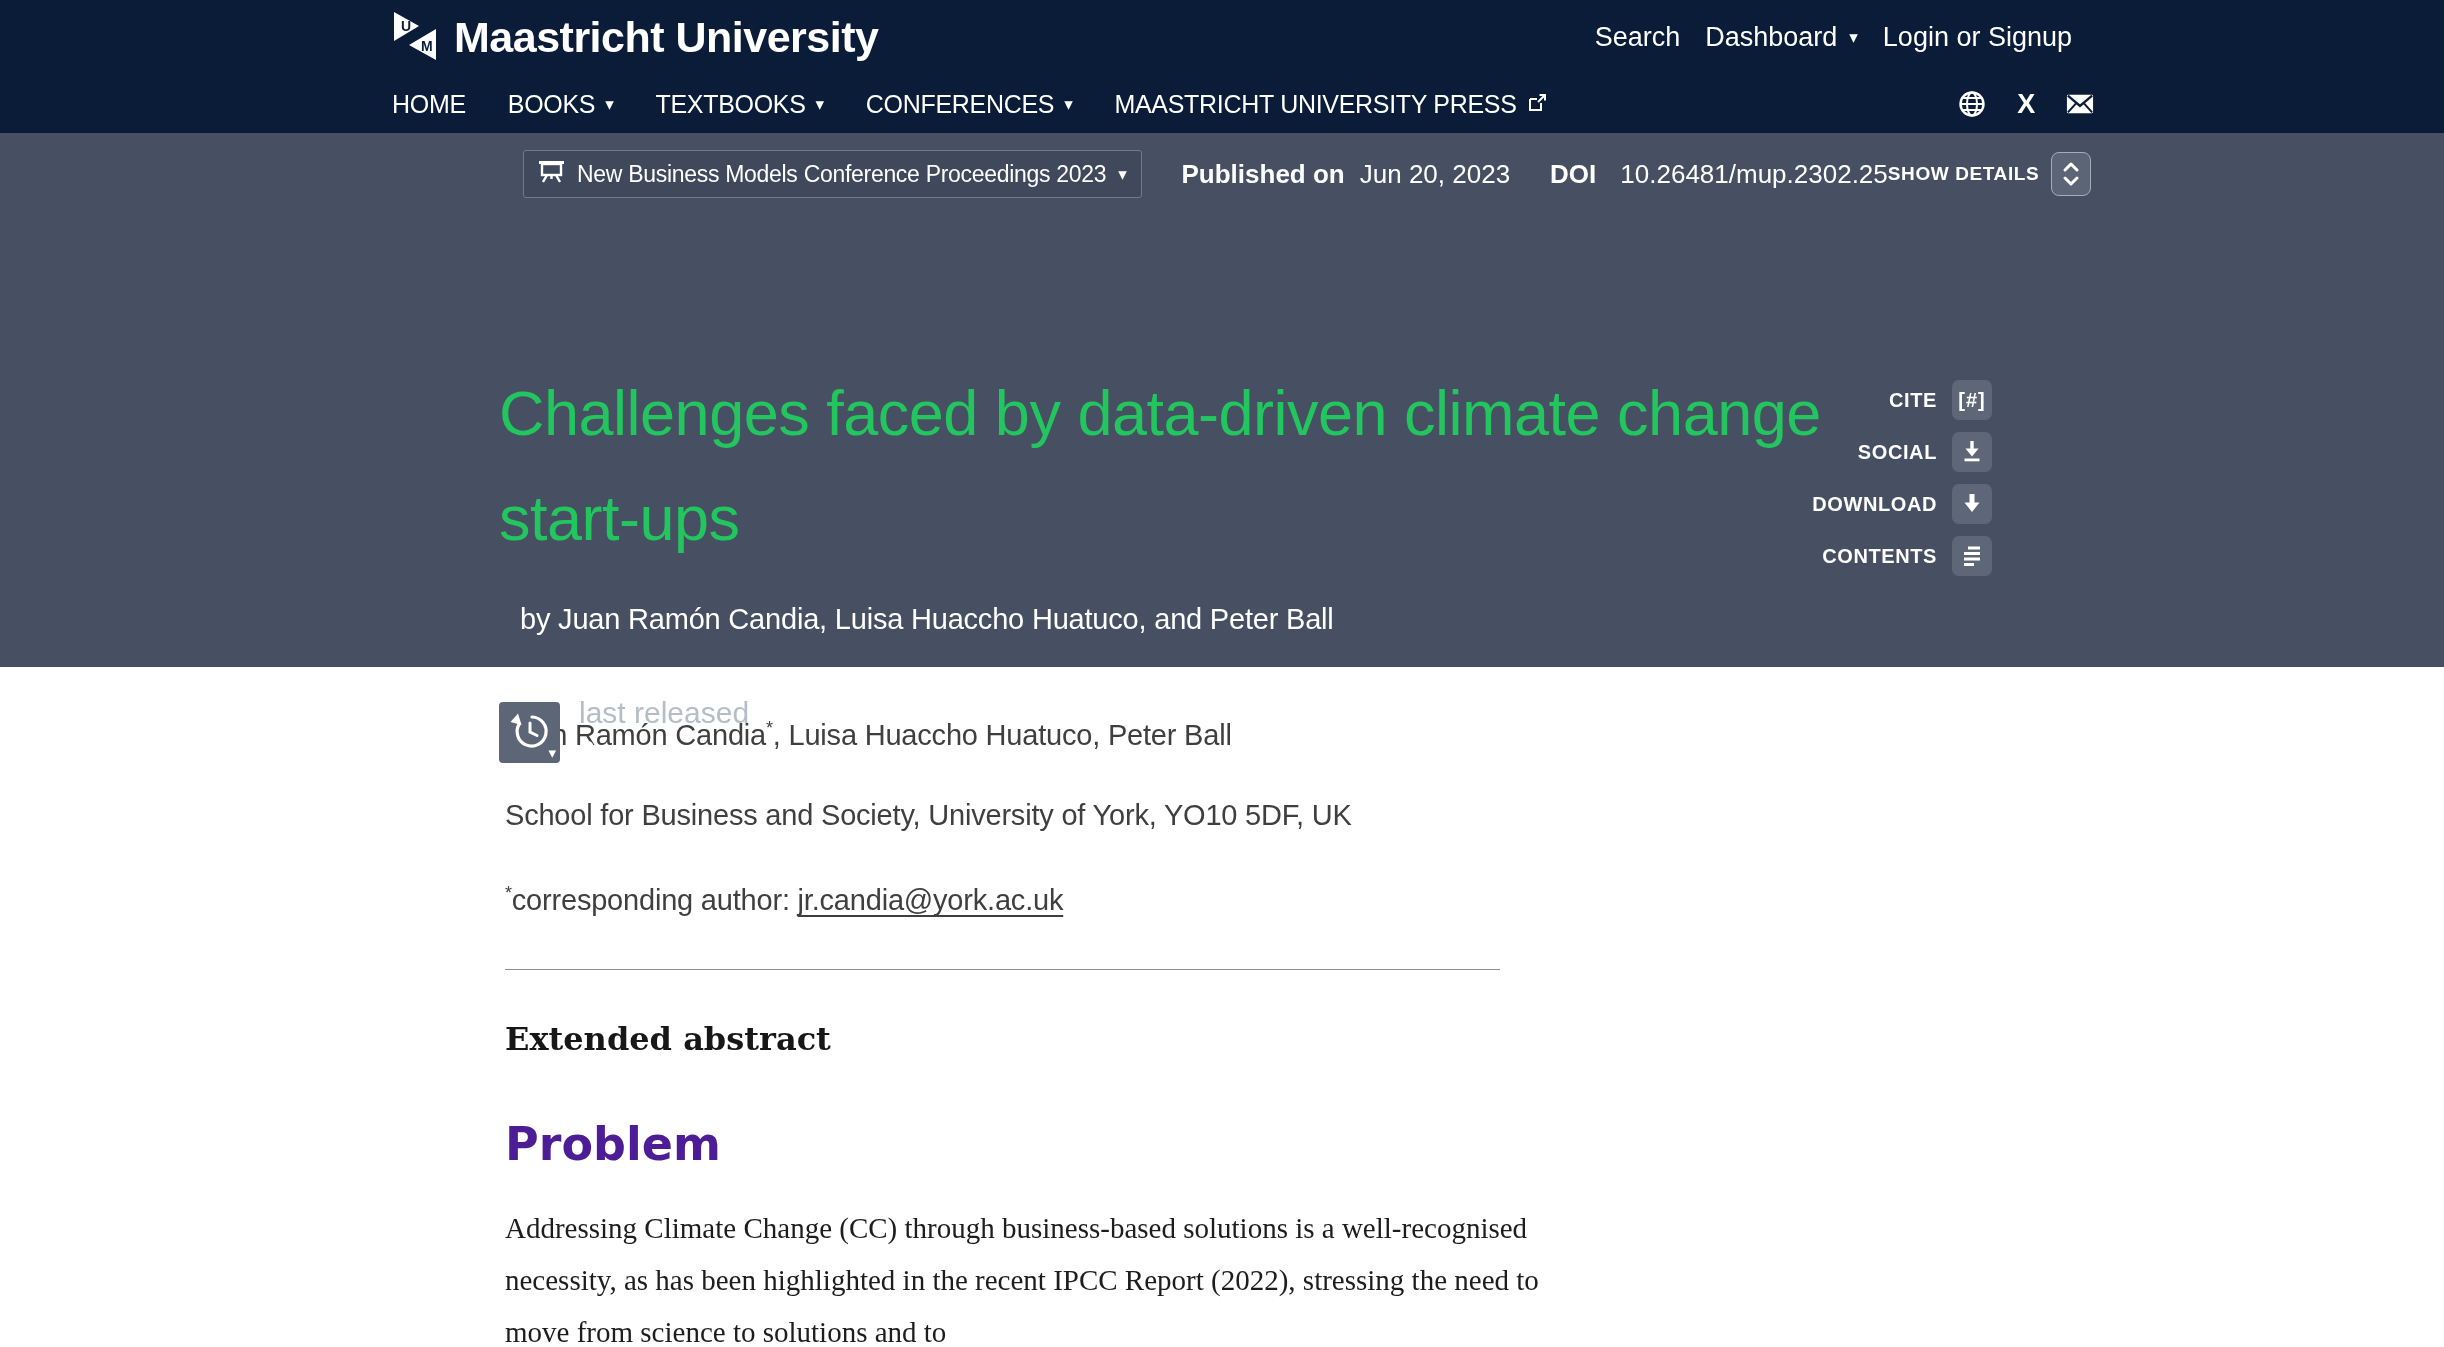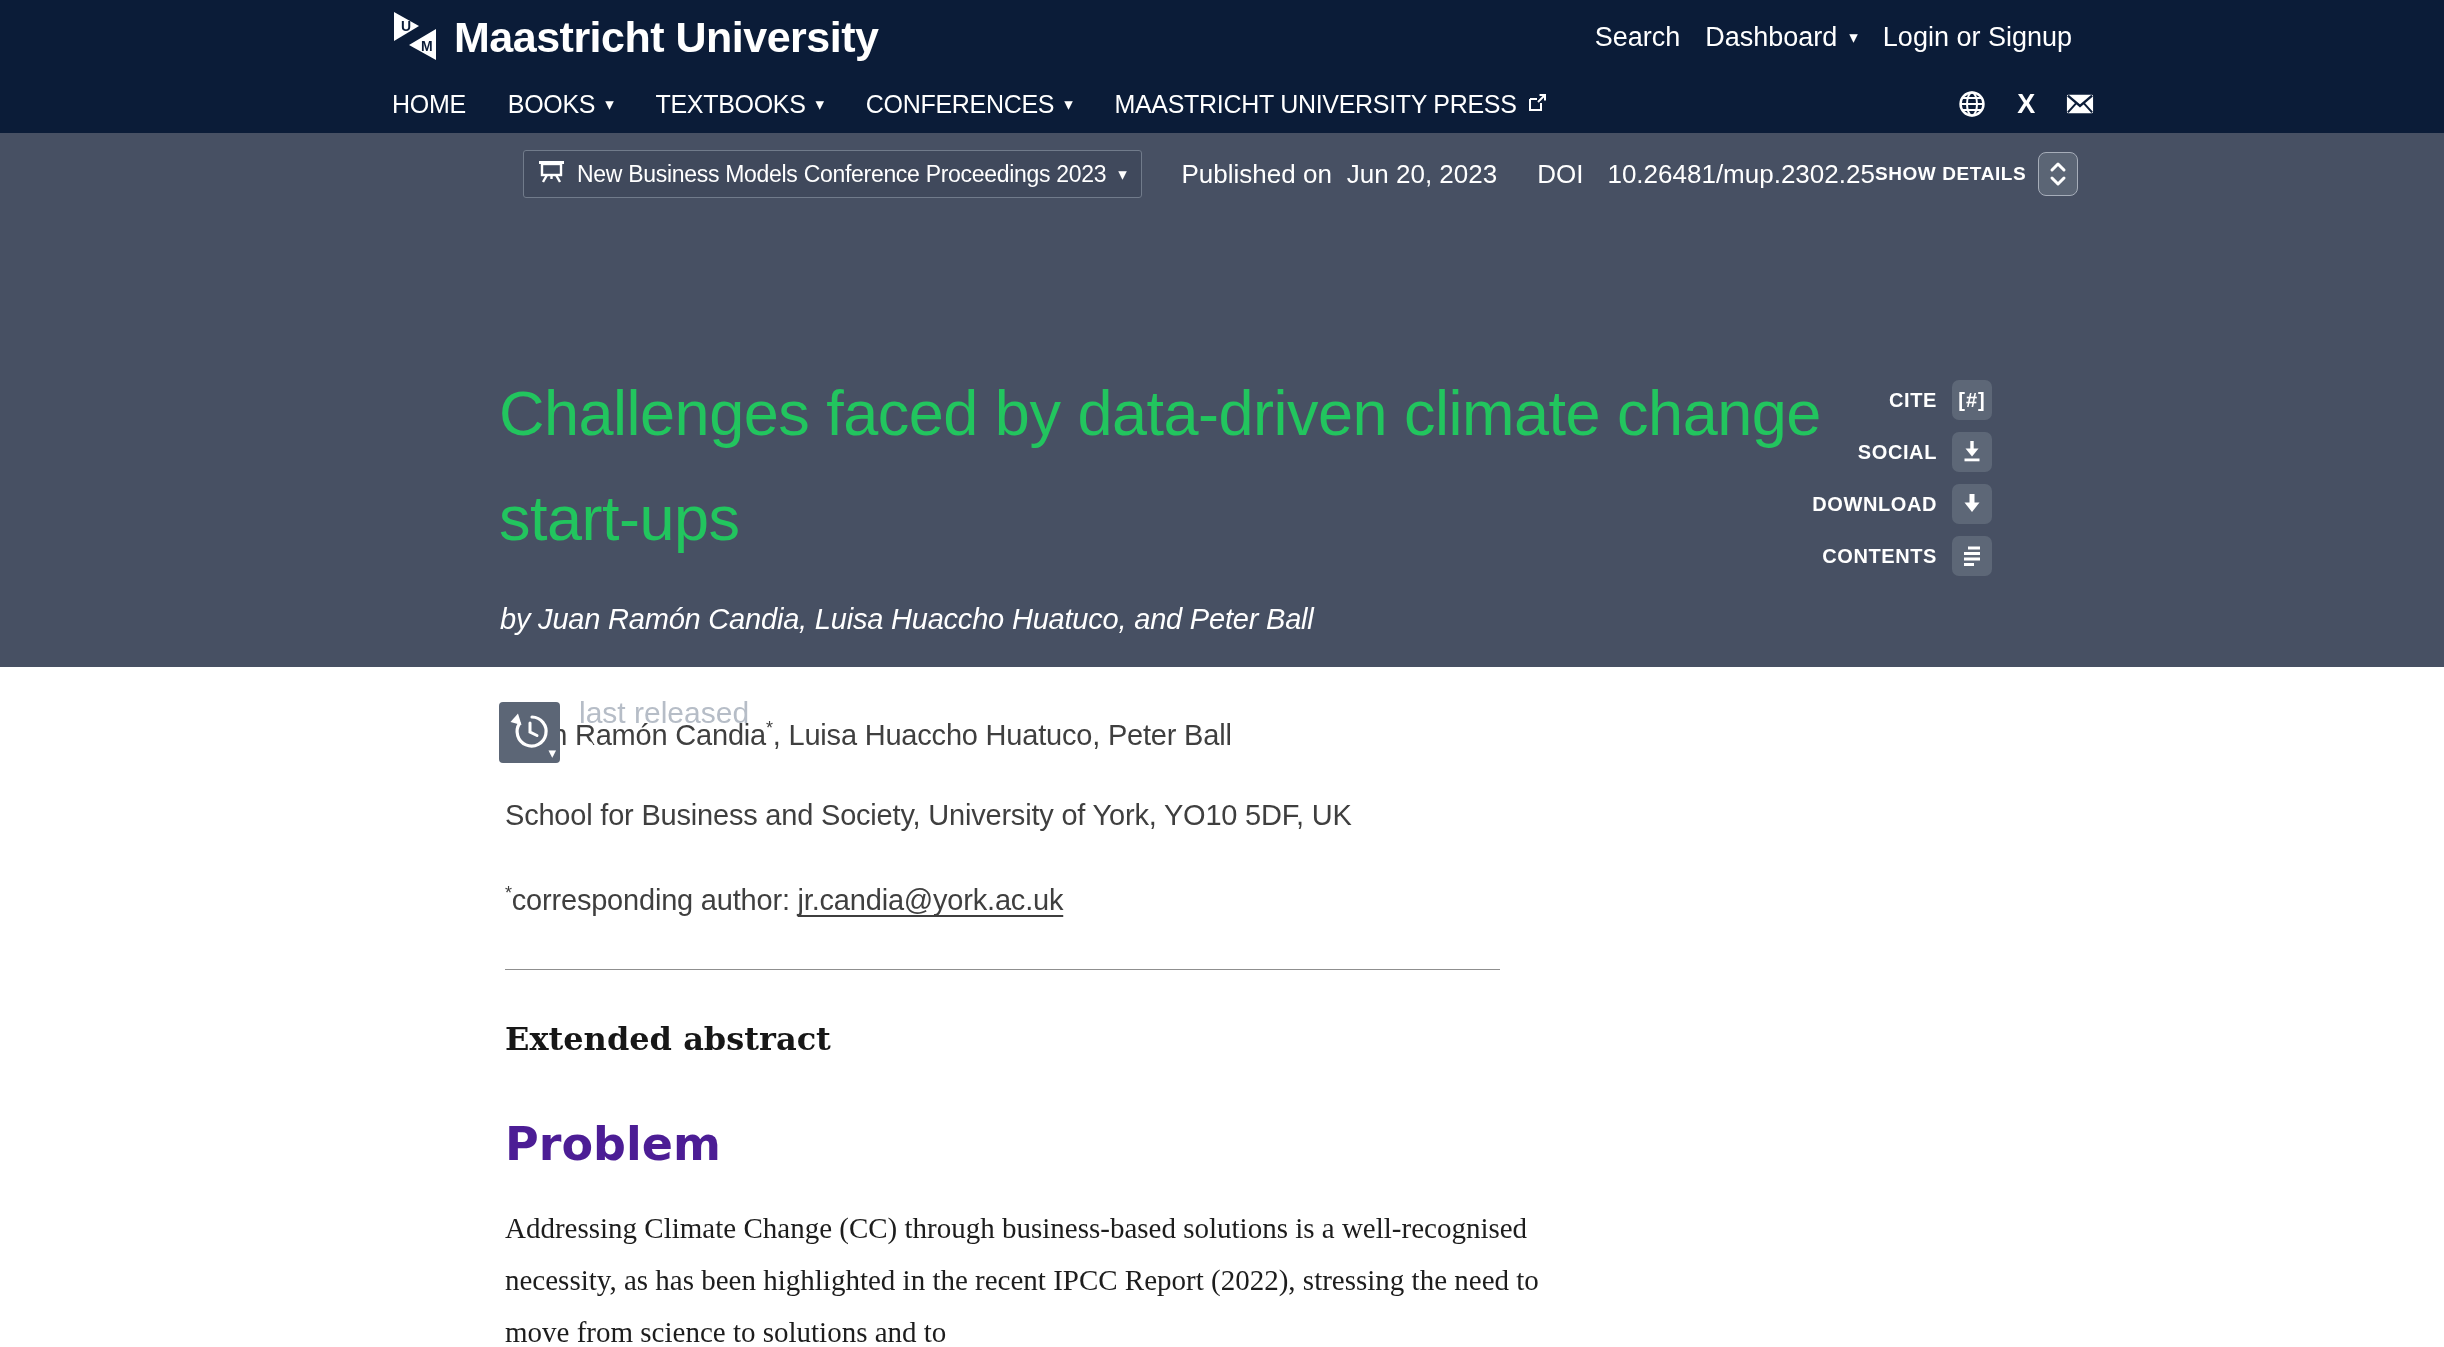--- a/index.html
+++ b/index.html
@@ -30,41 +30,41 @@
   .hero { position:relative; height:534px; background:#475063; color:#fff; }
   .meta-row { position:absolute; top:17px; left:523px; right:452px; height:48px;
               display:flex; align-items:center; }
   .chip { height:48px; border:1px solid #717b8b; border-radius:3px;
           background:rgba(8,18,38,0.10); color:#fff; display:flex;
           align-items:center; gap:12px; padding:0 14px; font-size:23px;
           letter-spacing:-0.3px; cursor:pointer; white-space:nowrap; }
   .meta-group { display:flex; align-items:baseline; white-space:nowrap; }
   .pub-group { margin-left:40px; gap:15px; font-size:26px; }
   .doi-group { margin-left:40px; gap:24px; font-size:26px; }
-  .meta-bold { font-weight:normal; }
+  .meta-bold { font-weight:bold; }
   .meta-right { margin-left:auto; display:flex; align-items:center; gap:12px; }
   .show-details-label { font-size:19px; font-weight:bold; letter-spacing:0.6px; white-space:nowrap; }
   .updown-btn { width:40px; height:44px; border-radius:8px; background:#5b6575;
                 border:1px solid #a6adb9; display:flex; align-items:center;
                 justify-content:center; cursor:pointer; }
 
   .hero-title { position:absolute; left:499px; top:228px; width:1330px;
                 font-size:63px; line-height:105px; font-weight:400;
                 letter-spacing:-0.5px; color:#22c55e; }
 
   .rail { position:absolute; top:247px; right:452px; display:flex;
           flex-direction:column; gap:12px; align-items:flex-end; }
   .rail-row { display:flex; align-items:center; gap:15px; }
   .rail-label { font-size:20px; font-weight:bold; letter-spacing:0.6px; }
   .rail-btn { width:40px; height:40px; border-radius:7px; background:#5d6777;
               border:none; display:flex; align-items:center; justify-content:center;
               cursor:pointer; color:#fff; }
   .cite-glyph { font-size:20px; font-weight:bold; letter-spacing:1px; }
 
-  .byline { position:absolute; left:500px; top:470px; font-style:italic;
+  .byline { position:absolute; left:520px; top:470px; 
             font-size:29px; letter-spacing:-0.2px; }
 
   .release { position:absolute; left:499px; top:563px; display:flex;
              align-items:center; gap:19px; }
   .release-btn { width:61px; height:61px; border-radius:4px; background:#5c6676;
                  border:none; position:relative; cursor:pointer;
                  display:flex; align-items:center; justify-content:center; }
   .release-caret { position:absolute; right:4px; bottom:1px; font-size:15px; color:#fff; }
   .release-label { font-size:30px; color:#b6bdc7; margin-bottom:5px; }
   .release-value { font-size:29px; color:#fff; }

